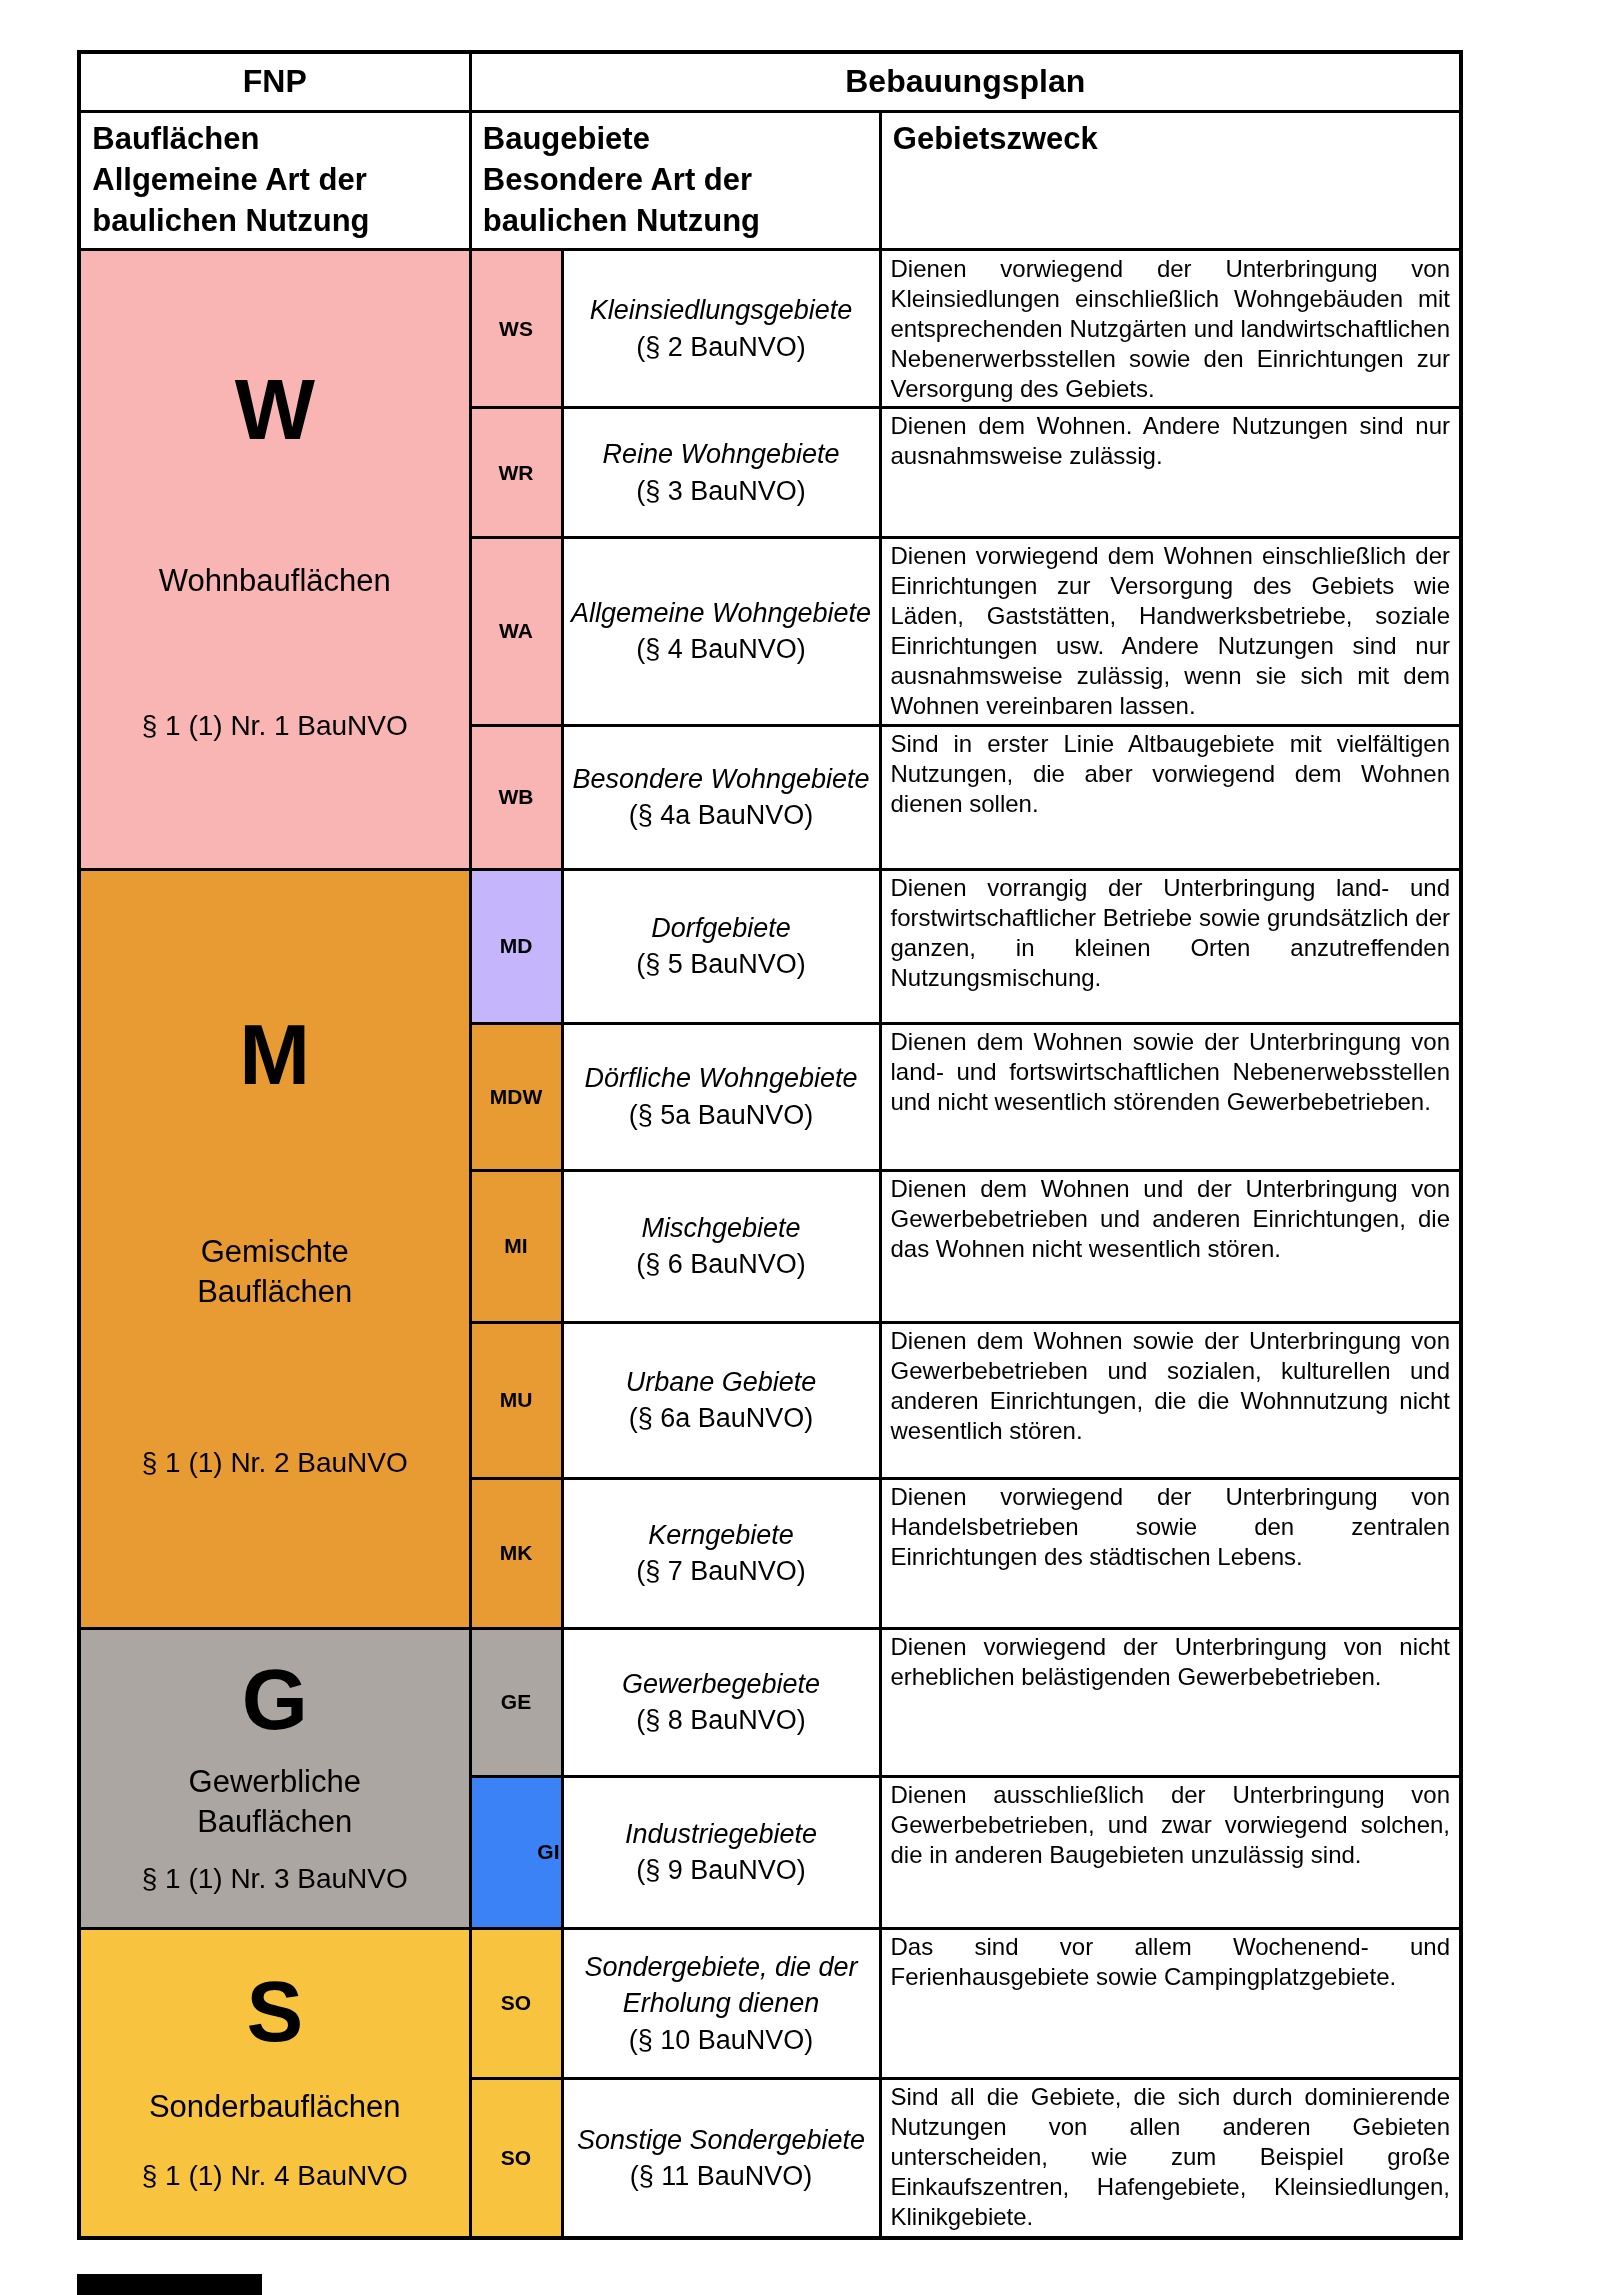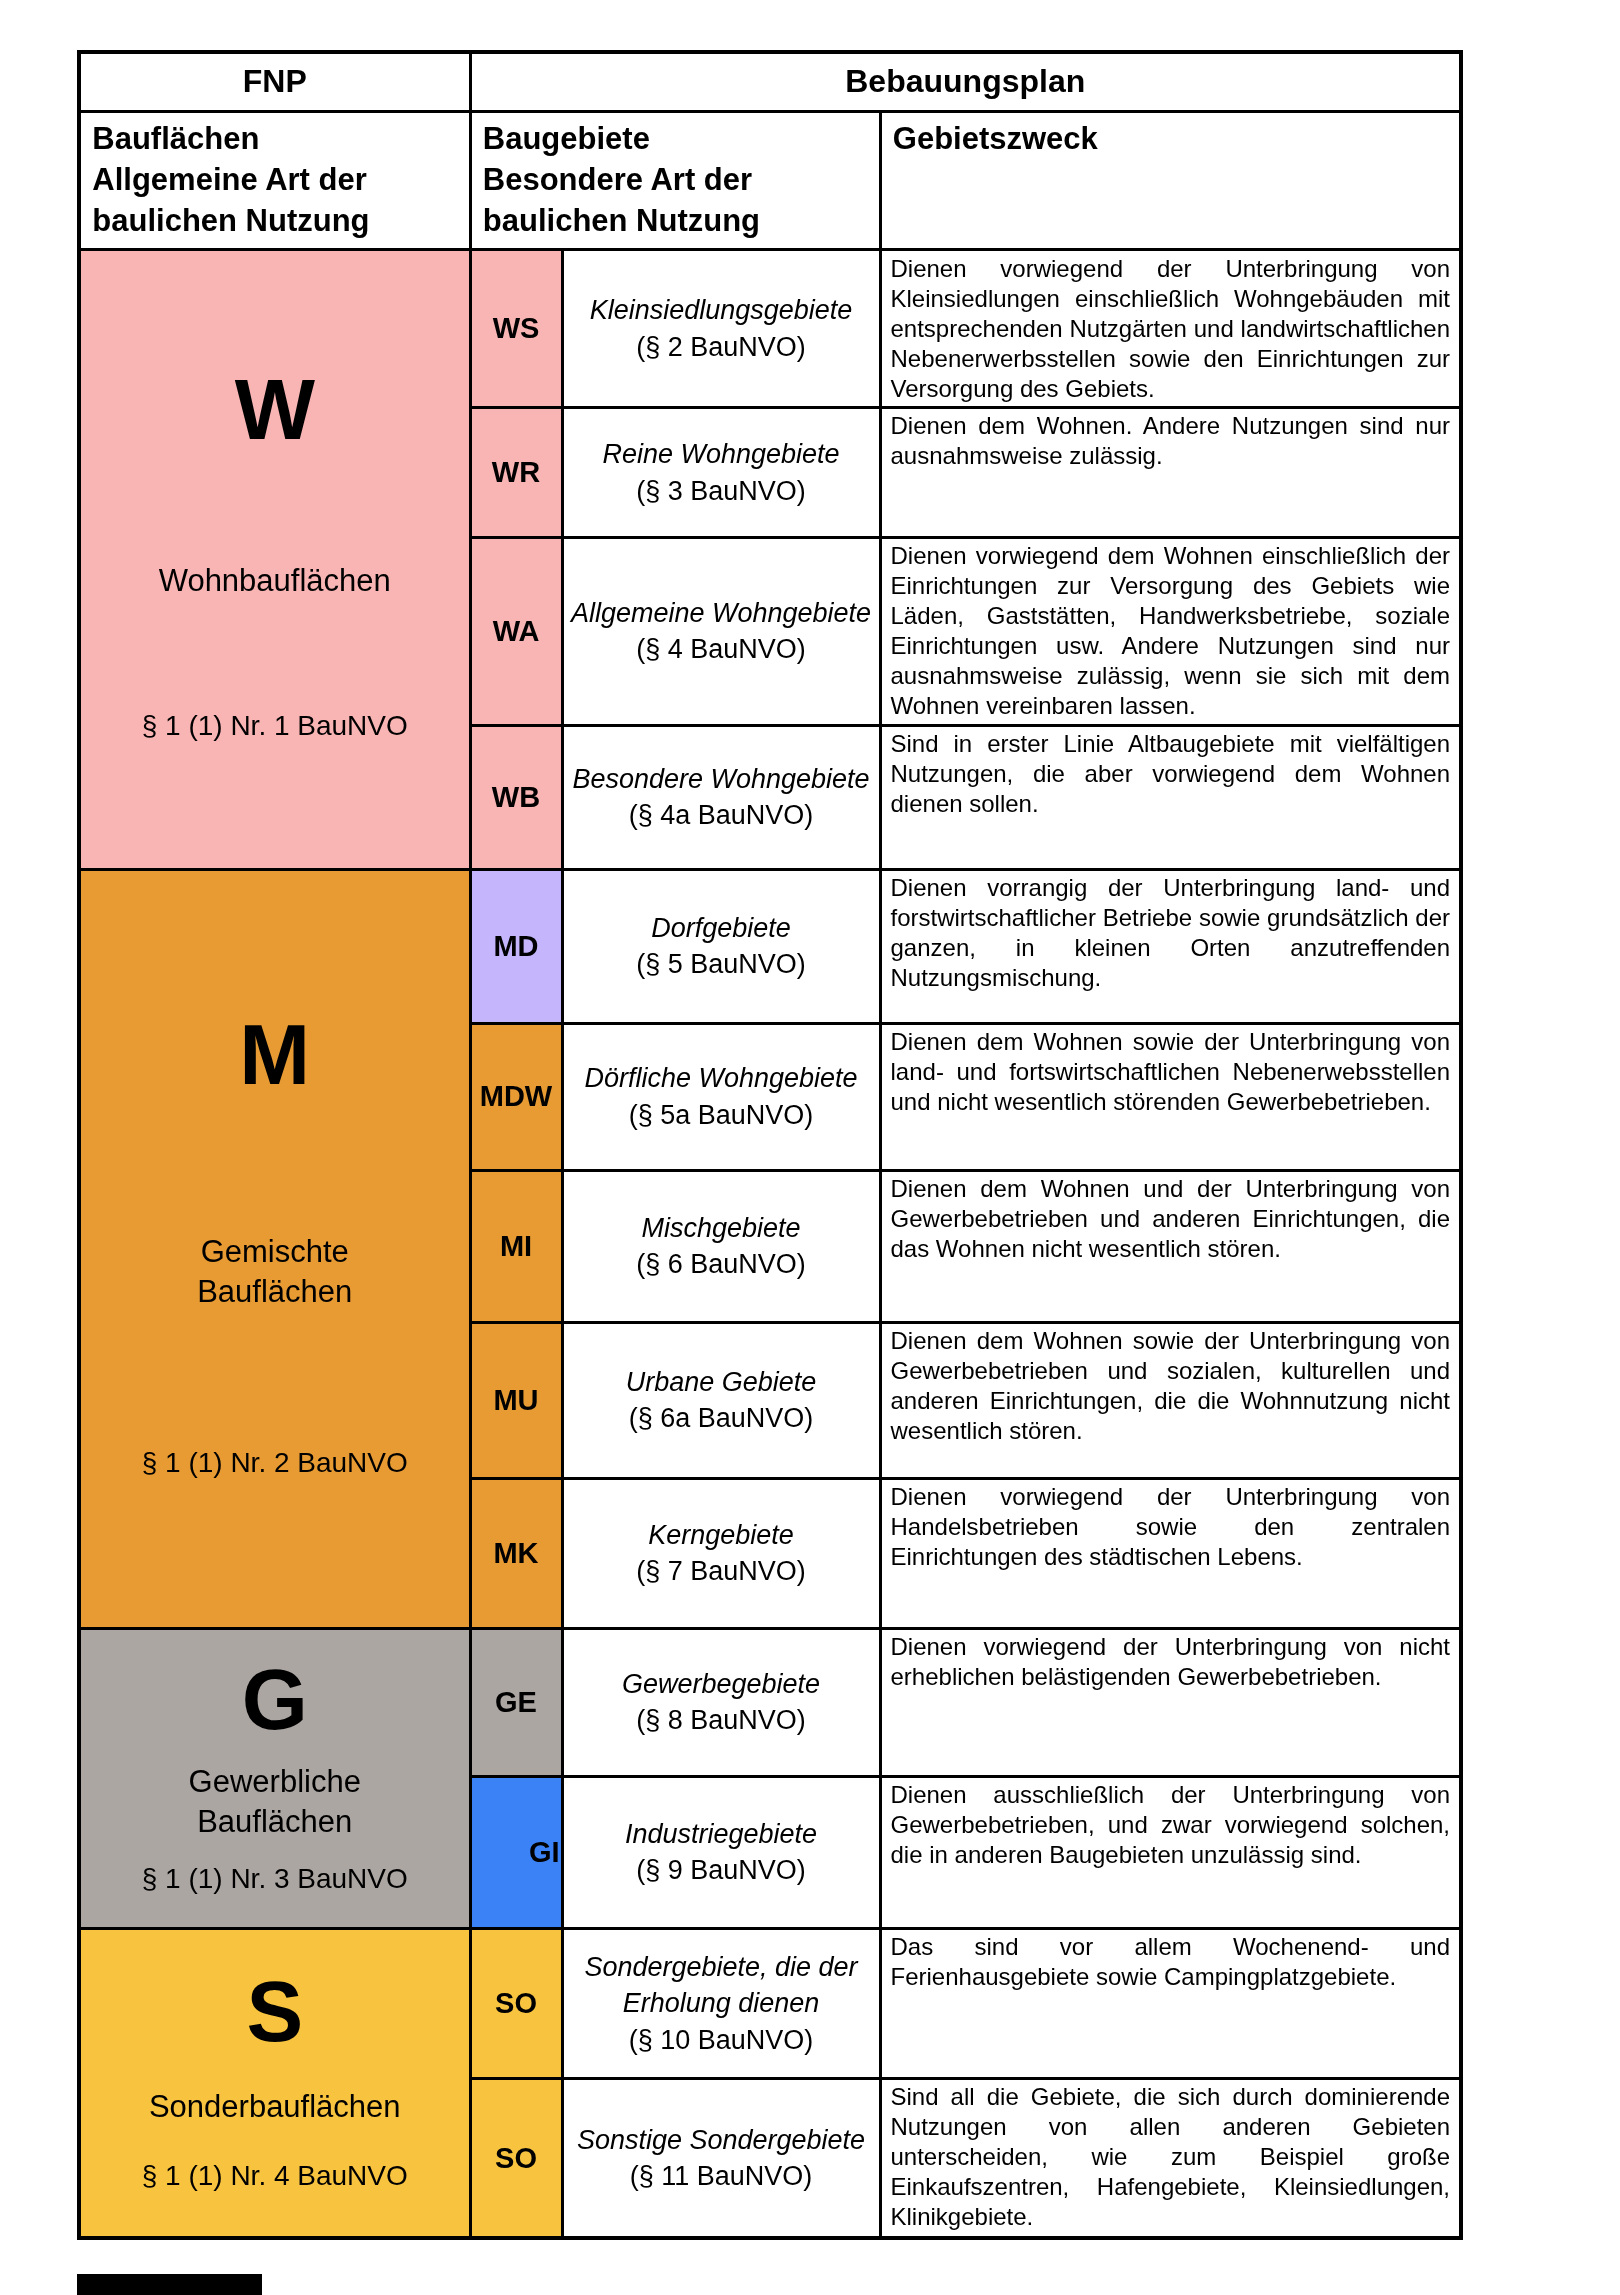--- a/index.html
+++ b/index.html
@@ -22,21 +22,21 @@
     font-size:32px; font-weight:bold;
     text-align:center; vertical-align:middle;
   }
   .h2 {
     font-size:31px; font-weight:bold;
     text-align:left; vertical-align:top;
     padding:6.5px 11.3px; line-height:1.32;
     white-space:pre-line;
   }
   .code-cell {
-    font-size:29px; font-weight:bold;
+    font-size:21px; font-weight:bold;
     text-align:center; vertical-align:middle;
   }
   .name-cell {
     text-align:center; vertical-align:middle;
     font-size:27px; line-height:1.35;
     background:#fff; padding:0 4.9px;
   }
   .district-name { white-space:pre-line;font-style:italic; }
   .desc-cell {
     font-size:24px; line-height:30px;

